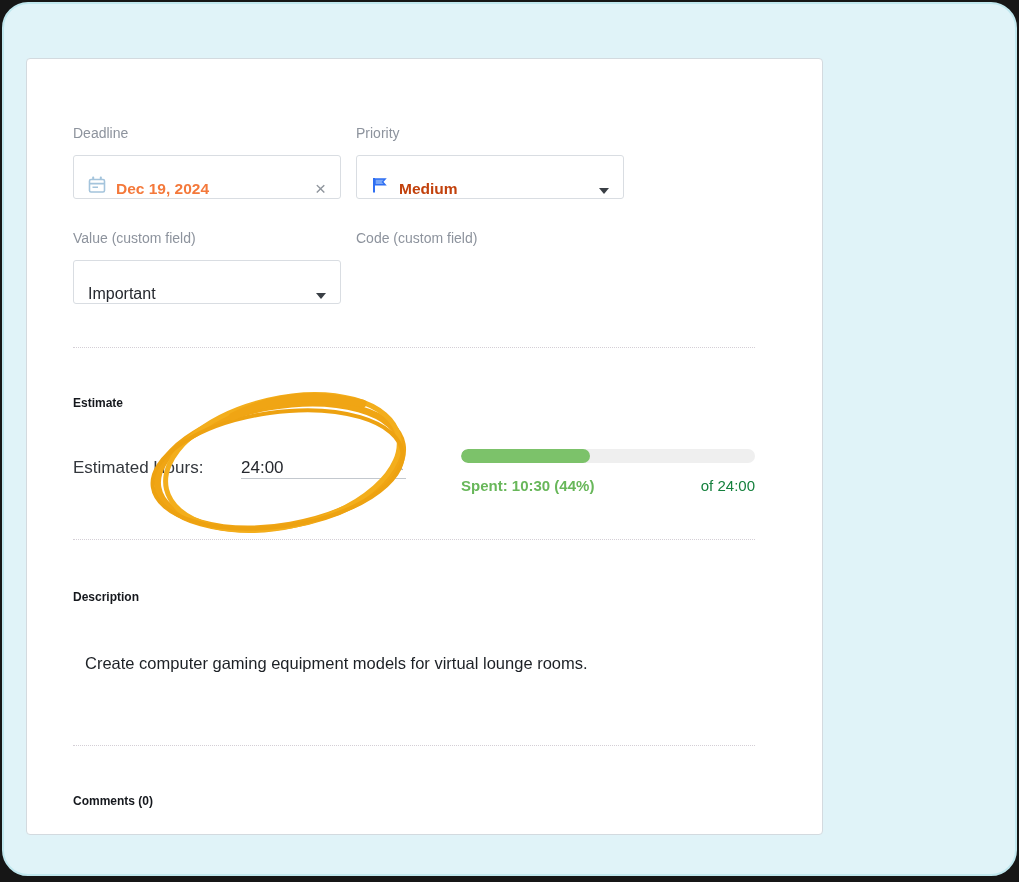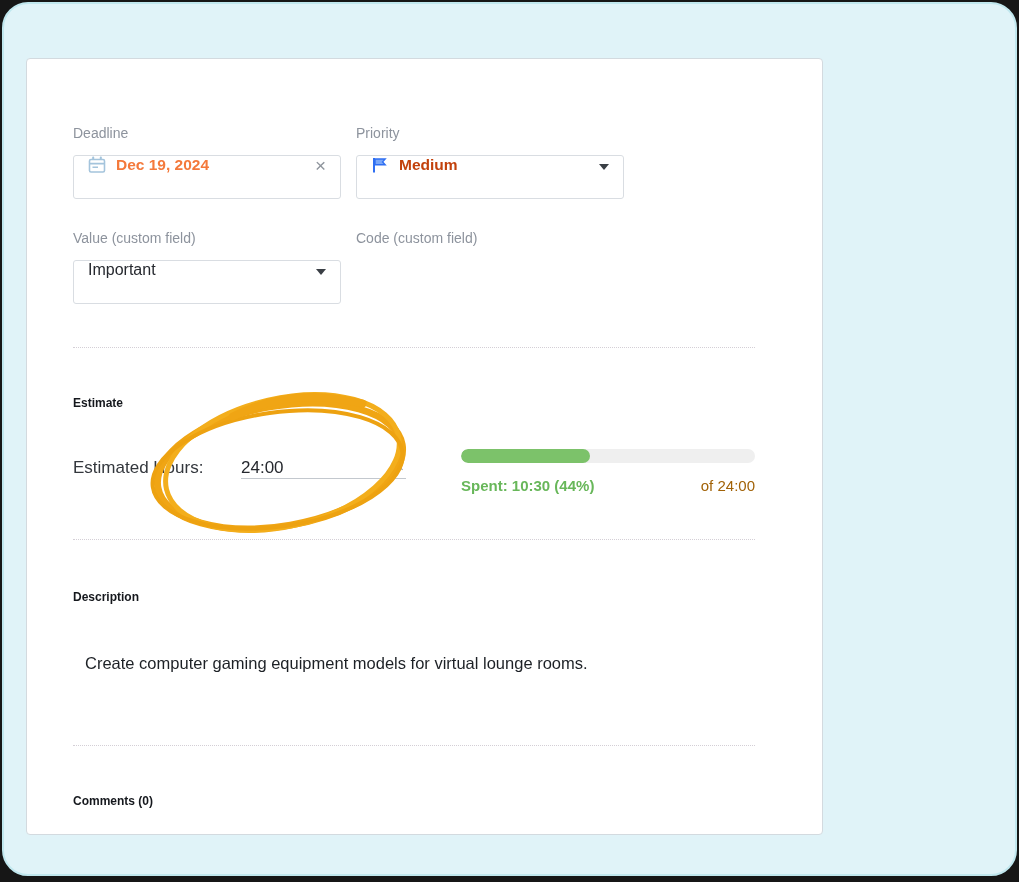--- a/index.html
+++ b/index.html
@@ -33,21 +33,21 @@
   .field { width: 268px; }
   .field-label {
     font-size: 14px; color: #8d939d;
     line-height: 17px; margin-bottom: 13px;
   }
   .control {
     height: 44px;
     border: 1px solid #d9dde2;
     border-radius: 3px;
     background: #fff;
-    display: flex; align-items: flex-start;
+    display: flex; align-items: flex-end;
     padding: 0 14px;
     font-size: 16px; color: #25282e;
     cursor: pointer;
   }
   .control .grow { flex: 1; }
   .date-text { color: #f4793b; font-weight: 700; font-size: 15.5px; margin-left: 10px; }
   .clear-x { color: #8f959d; font-size: 19px; line-height: 19px; font-weight: 400; cursor: pointer; }
   .arrow-icon { display: inline-block; flex: none; }
   .priority-text { color: #c2410c; font-weight: 700; font-size: 15.5px; margin-left: 11px; }
   
@@ -81,21 +81,21 @@
   }
   .progress-fill {
     height: 100%; background: #7cc26a; border-radius: 7px;
     width: 0%;
   }
   .progress-meta {
     display: flex; justify-content: space-between; align-items: flex-end;
     margin-top: 14px;
   }
   .spent-text { color: #68b75a; font-weight: 700; font-size: 15px; }
-  .of-text { color: #a16207; font-size: 15px; }
+  .of-text { color: #15803d; font-size: 15px; }
   
   .description-heading { margin-top: 47px; }
   .description-text {
     margin-top: 46px; margin-left: 12px;
     font-size: 16.5px; color: #1d2126; line-height: 20px;
   }
   .comments-heading { margin-top: 45px; }
   
   .annotation {
     position: absolute;

